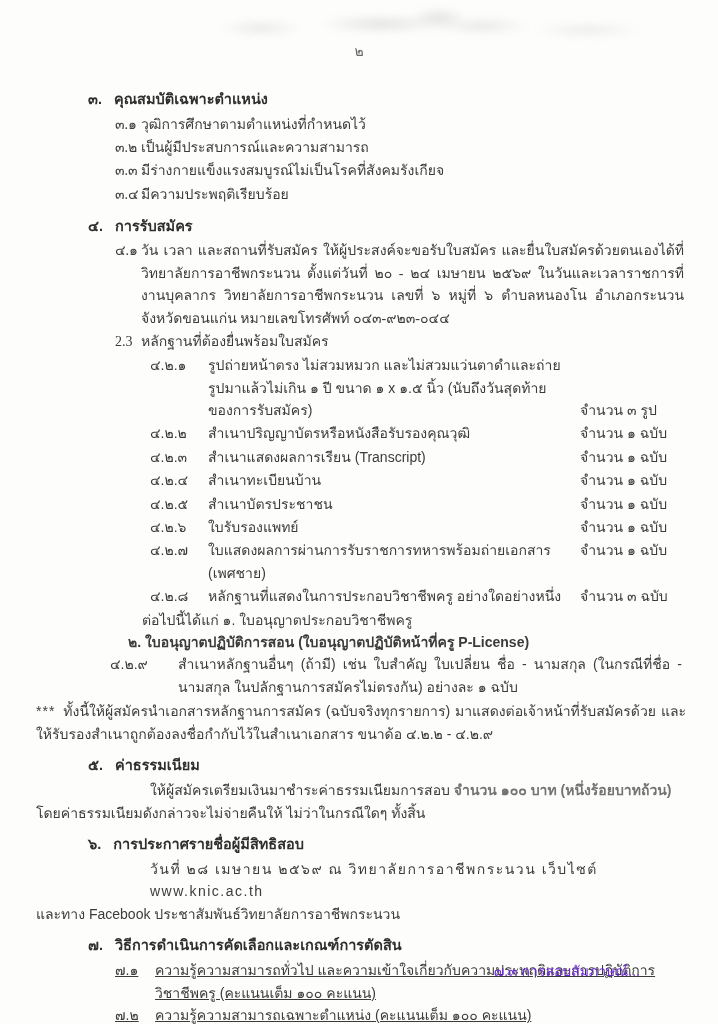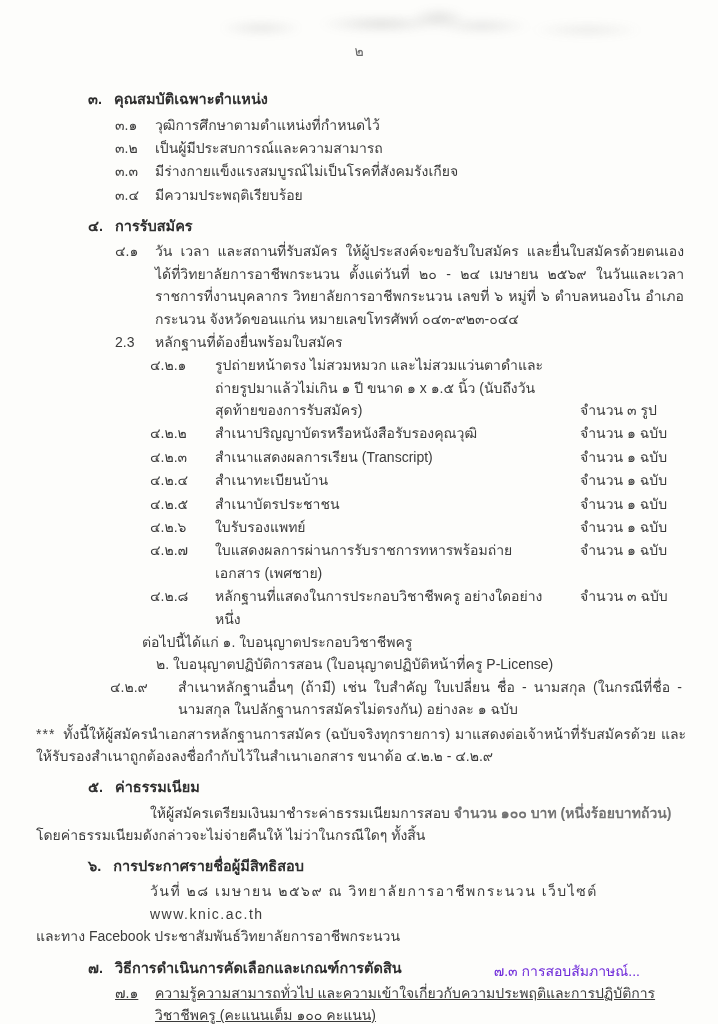--- a/index.html
+++ b/index.html
@@ -39,43 +39,44 @@
   .content{padding:26px 32px 0 36px;}
   .sec{margin-bottom:9px;}
   .sec-head{
     display:flex;gap:12px;
     margin-left:52px;
     font-weight:bold;color:#2e2e2e;
     font-size:14.5px;
     margin-bottom:2px;
   }
   .sub-item{
-    display:flex;gap:14px;
+    display:flex;gap:0;
     margin-left:79px;
     margin-bottom:1px;
+    font-family:Liberation Serif, serif;
   }
   .sub-item .num{flex:0 0 26px;}
   .sub-item .txt{flex:1;}
   .para-41{align-items:flex-start;}
   .para-41 .txt{text-align:justify;padding-right:2px;}
   .doc-row{
-    display:flex;gap:23px;
+    display:flex;gap:16px;
     margin-left:114px;
     margin-bottom:1px;
     justify-content:space-between;
   }
   .doc-row .num{flex:0 0 42px;}
   .doc-row .txt{flex:1;max-width:402px;}
   .doc-row .qty{
     flex:0 0 106px;text-align:left;white-space:nowrap;
     margin-left:auto;
   }
   .doc-row.two-line .qty{align-self:flex-end;}
   .subline1{margin-left:106px;}
-  .subline2{margin-left:120px;}
+  .subline2{margin-left:92px;font-weight:bold;}
   .row-429{display:flex;gap:26px;margin-left:74px;}
   .row-429 .num{flex:0 0 42px;}
   .row-429 .txt{flex:1;text-align:justify;padding-right:4px;}
   .note{
     margin-top:2px;
     text-align:justify;
   }
   .note .stars{margin-right:8px;letter-spacing:1px;}
   .indent-line{padding-left:114px;}
   .bold{font-weight:bold;color:#737373;}

